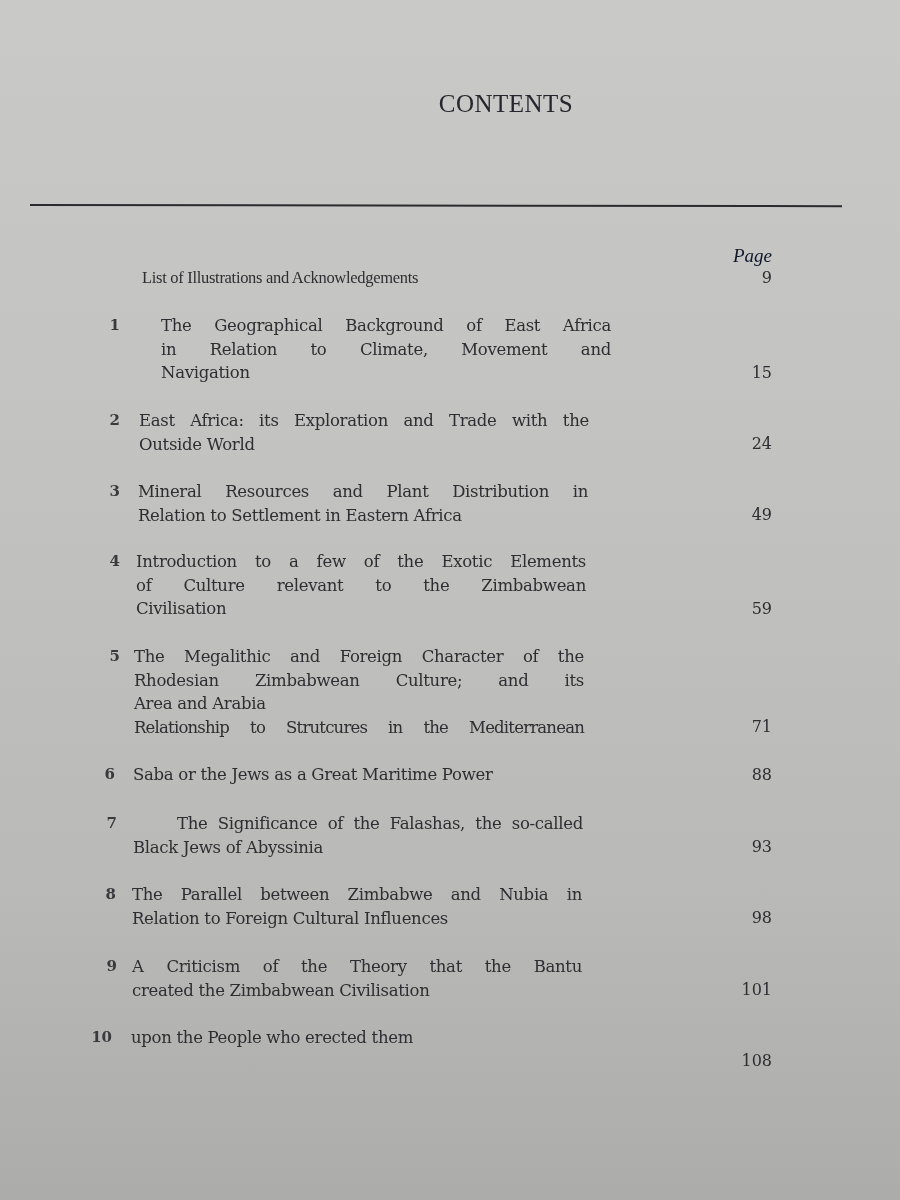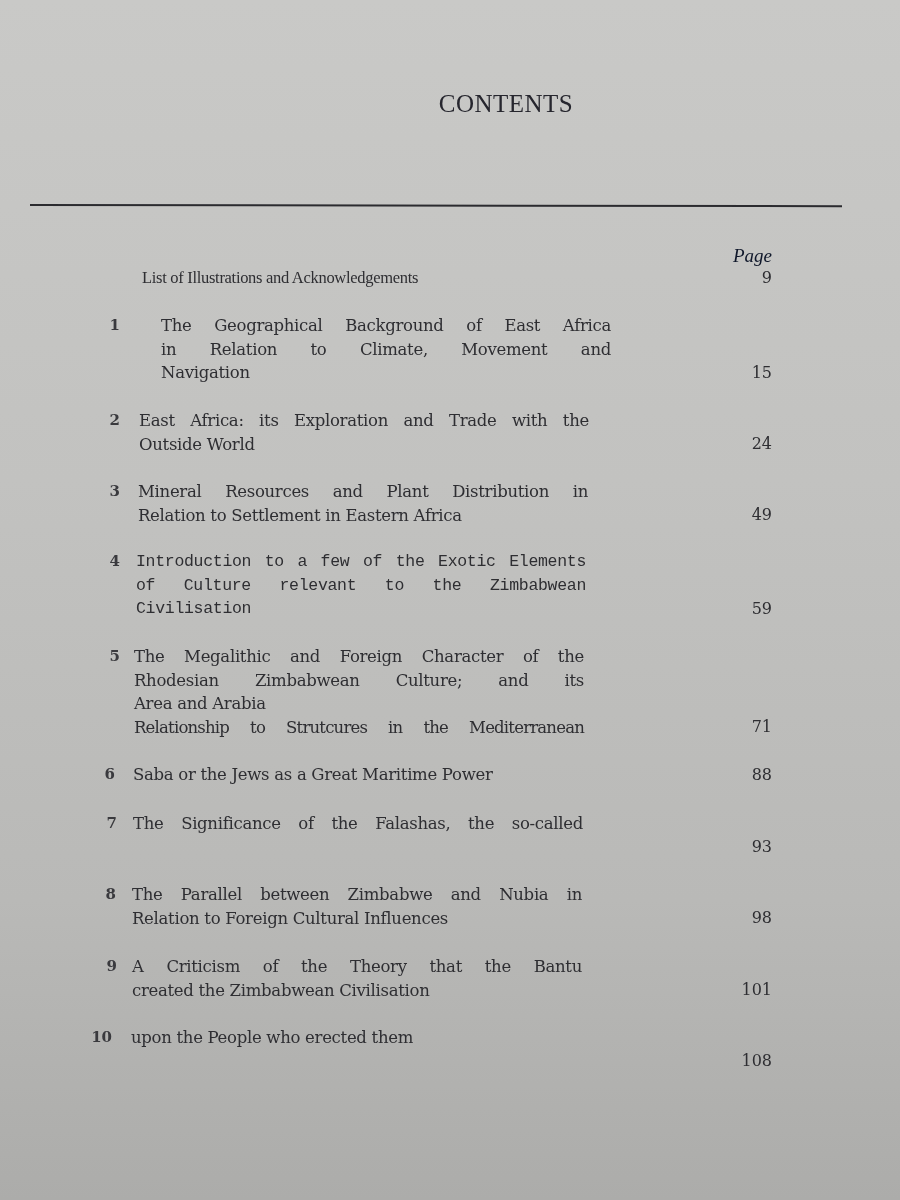--- a/index.html
+++ b/index.html
@@ -126,21 +126,21 @@
     <div class="num" style="left:80px;">3</div>
     <div class="text" style="left:138px;">
       <span class="line" style="text-align-last:justify;">Mineral Resources and Plant Distribution in</span>
       <span class="line">Relation to Settlement in Eastern Africa</span>
     </div>
     <div class="pg" style="top:23px;">49</div>
   </div>
 
   <div class="entry" style="top:550px;">
     <div class="num" style="left:80px;">4</div>
-    <div class="text" style="left:136px;font-family:Liberation Mono, monospace;">
+    <div class="text" style="left:136px;">
       <span class="line" style="text-align-last:justify;">Introduction to a few of the Exotic Elements</span>
       <span class="line" style="text-align-last:justify;">of Culture relevant to the Zimbabwean</span>
       <span class="line">Civilisation</span>
     </div>
     <div class="pg" style="top:47px;">59</div>
   </div>
 
   <div class="entry" style="top:645px;">
     <div class="num" style="left:80px;">5</div>
     <div class="text" style="left:134px;">
@@ -156,21 +156,22 @@
     <div class="num" style="left:75px;">6</div>
     <div class="text" style="left:133px;">
       <span class="line">Saba or the Jews as a Great Maritime Power</span>
     </div>
     <div class="pg">88</div>
   </div>
 
   <div class="entry" style="top:812px;">
     <div class="num" style="left:77px;">7</div>
     <div class="text" style="left:133px;">
-      <span class="line" style="text-align-last:justify;">The Significance of the Falashas, the so-called</span>
+      <span class="line" style="text-align-last:justify;margin-left:44px;">The Significance of the Falashas, the so-called</span>
+      <span class="line">Black Jews of Abyssinia</span>
     </div>
     <div class="pg" style="top:23px;">93</div>
   </div>
 
   <div class="entry" style="top:883px;">
     <div class="num" style="left:76px;">8</div>
     <div class="text" style="left:132px;">
       <span class="line" style="text-align-last:justify;">The Parallel between Zimbabwe and Nubia in</span>
       <span class="line">Relation to Foreign Cultural Influences</span>
     </div>

